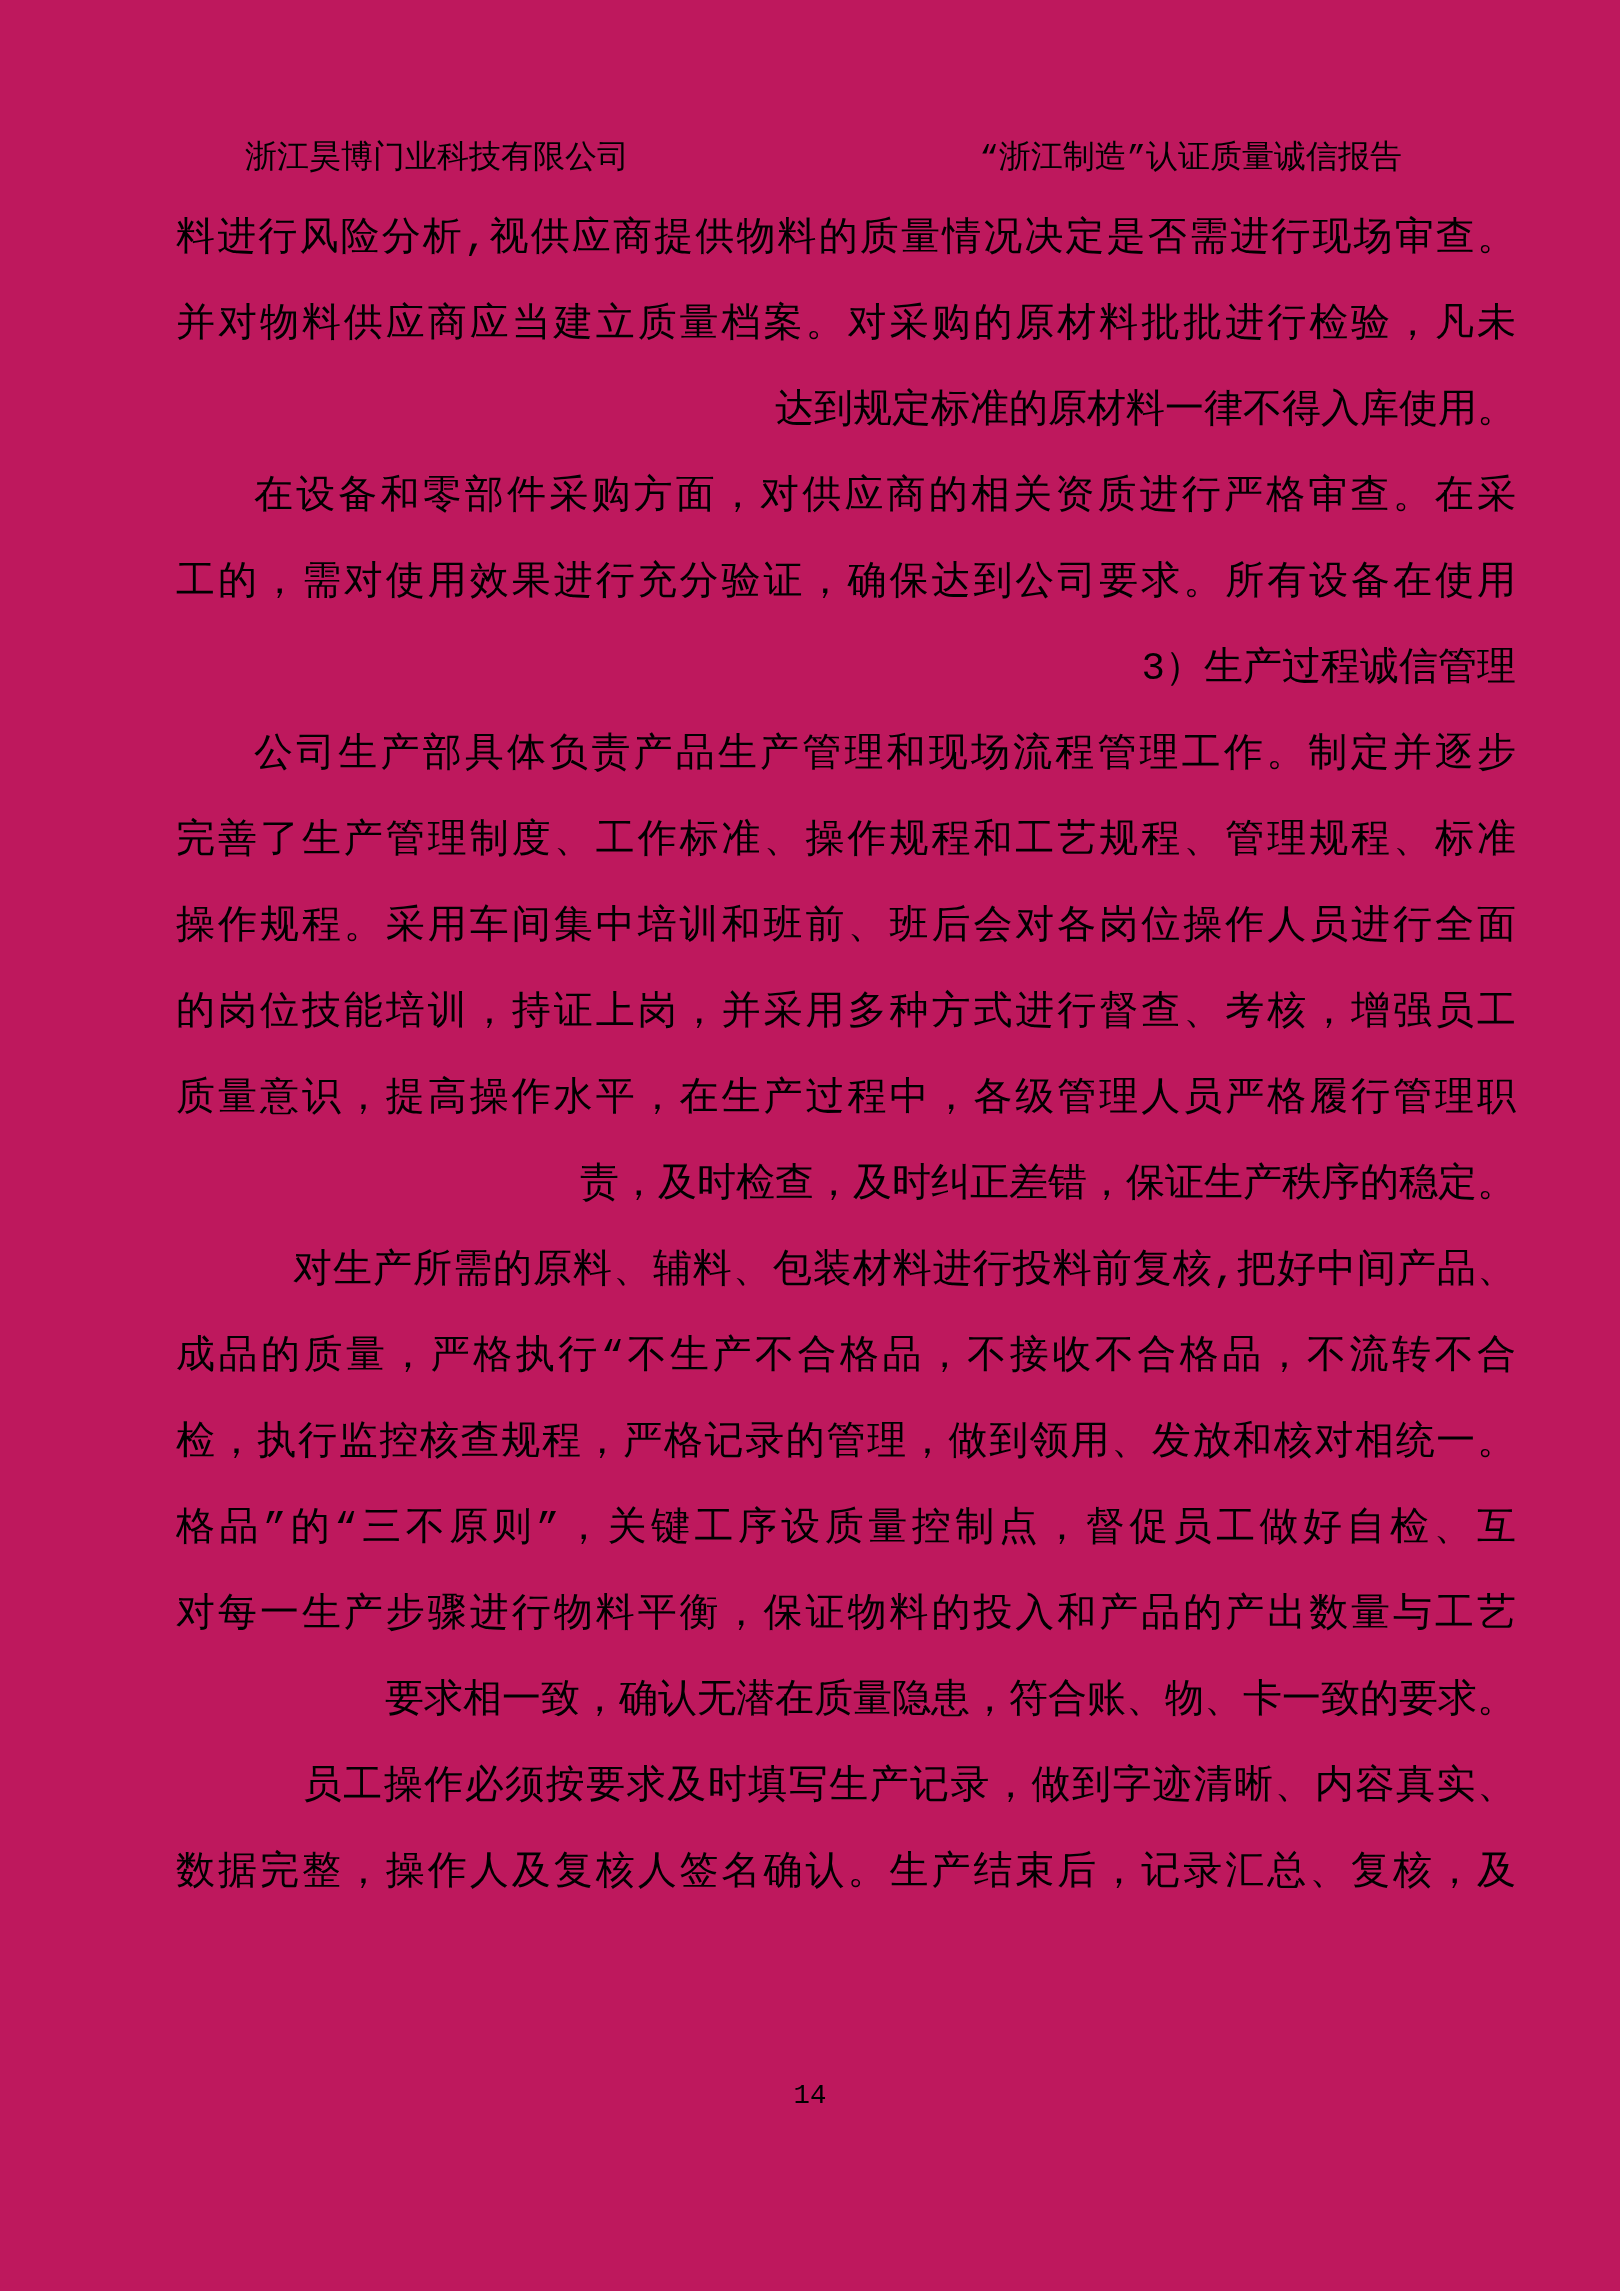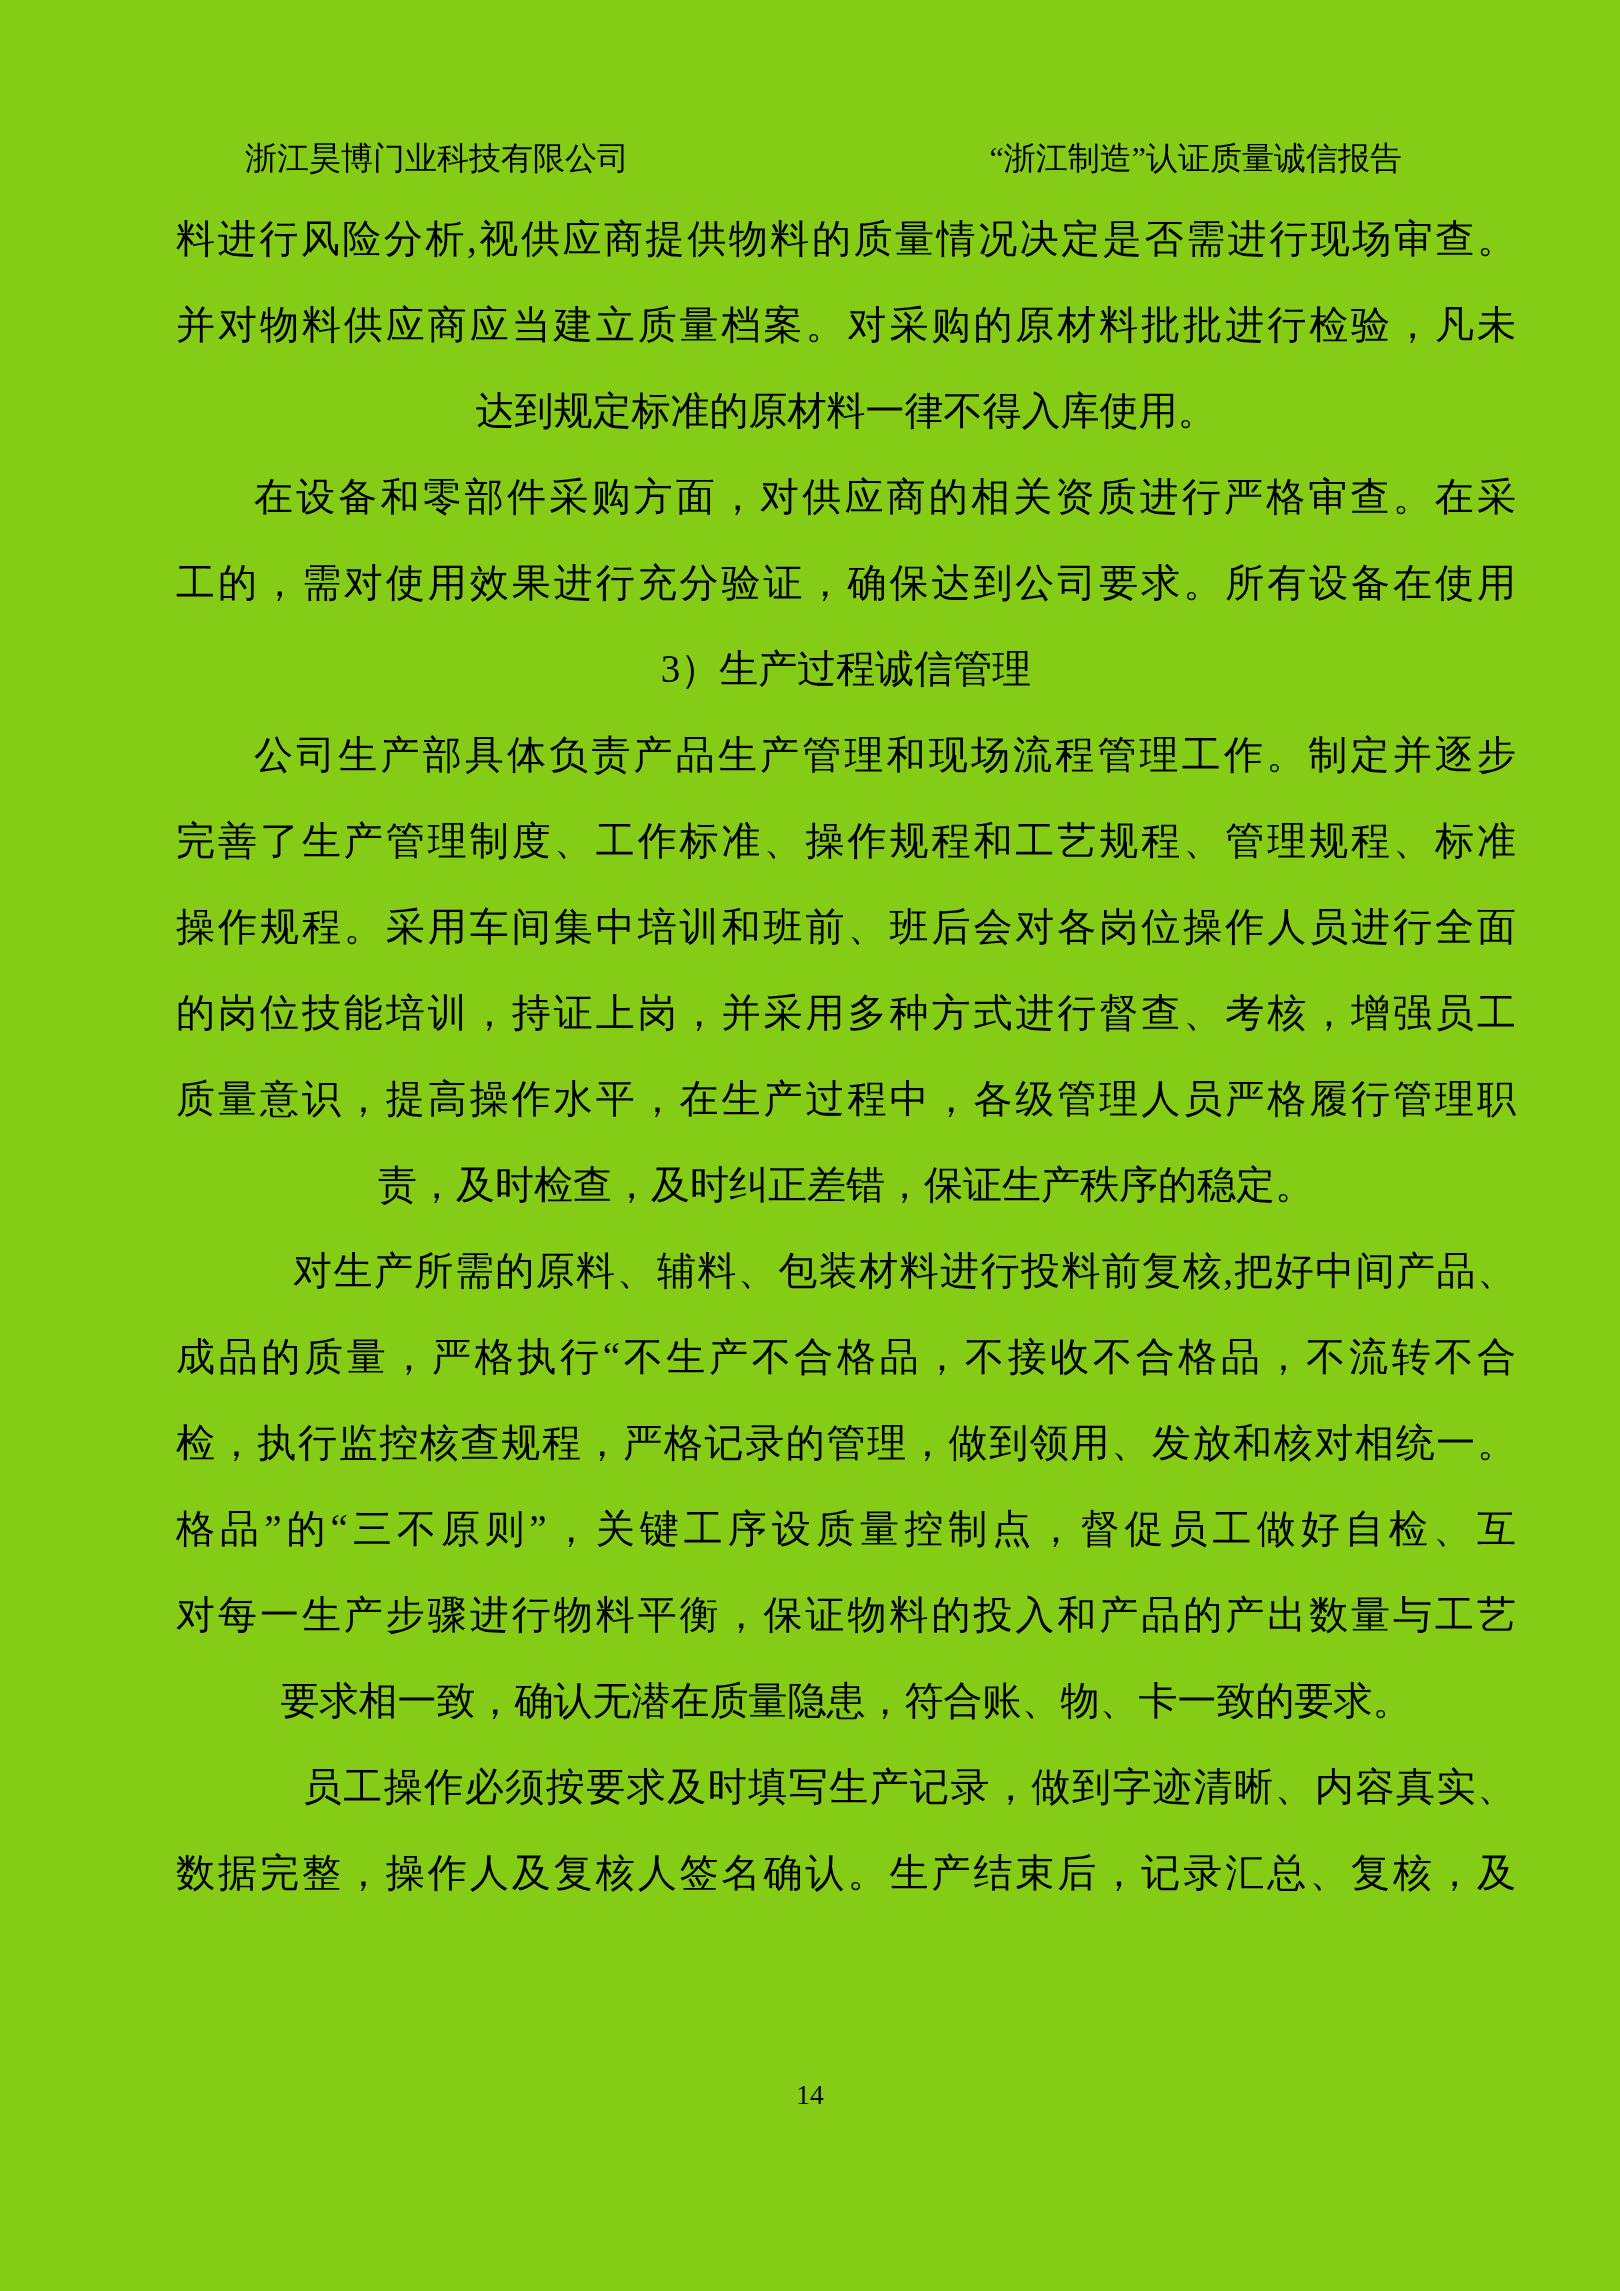--- a/index.html
+++ b/index.html
@@ -4,23 +4,23 @@
 <style>
   html, body {
     margin: 0;
     padding: 0;
     background: #ffffff;
   }
   .page {
     position: relative;
     width: 1620px;
     height: 2292px;
-    background: #84cc16;
+    background: #be185d;
     color: #000000;
-    font-family: Liberation Serif, serif;
+    font-family: Liberation Mono, monospace;
     overflow: hidden;
   }
   .hdr {
     position: absolute;
     top: 137px;
     left: 245px;
     width: 1157px;
     display: flex;
     justify-content: space-between;
     font-size: 32px;
@@ -33,21 +33,21 @@
     left: 176px;
     width: 1340px;
   }
   .ln {
     margin: 0;
     padding: 0;
     font-size: 39px;
     line-height: 86px;
     height: 86px;
     white-space: nowrap;
-    text-align: center;
+    text-align: right;
   }
   .ln.j {
     white-space: normal;
     text-align: justify;
     text-align-last: justify;
     text-justify: inter-character;
   }
   .i2 { text-indent: 2em; }
   .i3 { text-indent: 3em; }
   .i33 { text-indent: 3.25em; }

